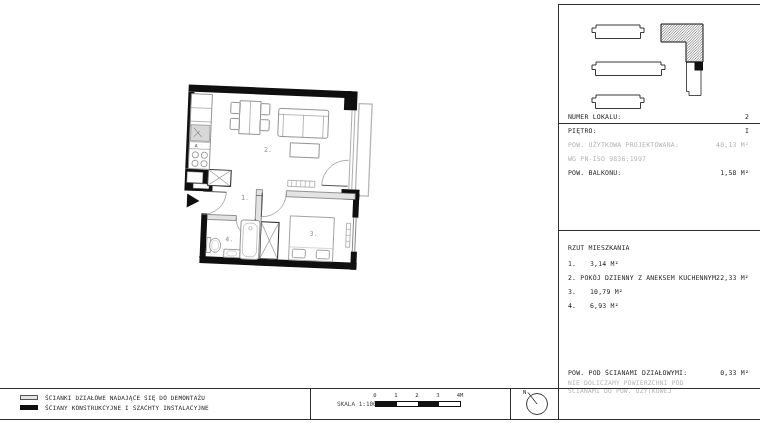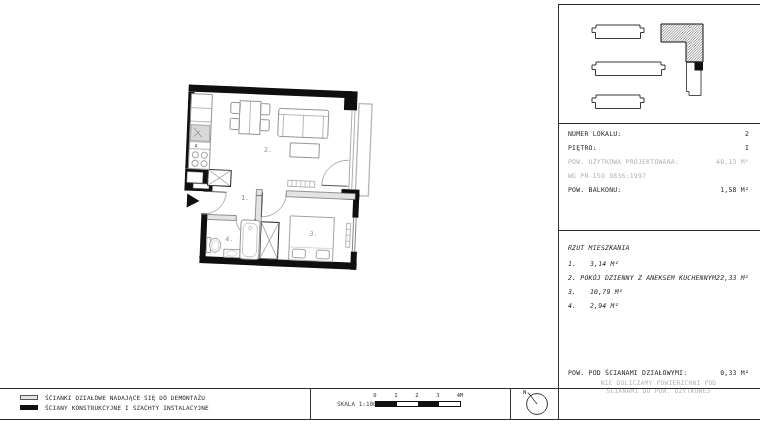--- a/index.html
+++ b/index.html
@@ -4,21 +4,21 @@
 <style>
   html,body{margin:0;padding:0;background:#fff;}
   #sheet{position:relative;width:760px;height:428px;background:#fff;overflow:hidden;
          font-family:"DejaVu Sans Mono",monospace;color:#1f1f1f;}
   .abs{position:absolute;}
   .hline{position:absolute;height:0;border-top:1px solid #2e2e2e;}
   .vline{position:absolute;width:0;border-left:1px solid #2e2e2e;}
   
   .panel-text{font-size:6.5px;letter-spacing:.2px;}
   .prow{display:flex;justify-content:space-between;line-height:14px;height:14px;white-space:nowrap;}
-  .muted{color:#b4b4b4;text-align:center;}
+  .muted{color:#b4b4b4;}
   .rrow{display:flex;line-height:14px;height:14px;white-space:nowrap;}
   .rnum{width:22px;}
   .rname{flex:1;}
   .rarea{white-space:nowrap;}
   .title-row{line-height:14px;white-space:nowrap;}
   .note{font-size:6.3px;line-height:8px;white-space:nowrap;}
   
   .lrow{display:flex;align-items:center;gap:7px;height:10px;}
   .lswatch{width:18px;height:5px;box-sizing:border-box;}
   .lswatch.partition{background:#e4e4e4;border:1px solid #555;}
@@ -193,21 +193,21 @@
     <g fill="#fff" stroke="#222" stroke-width="0.9">
       <path d="M596,25 H640 V28 H644 V32.5 H640.5 V38.5 H595.5 V32.5 H592 V28 H596 Z"></path>
       <path d="M596,62 H661 V65 H665 V69.5 H661.5 V75.5 H595.5 V69.5 H592 V65 H596 Z"></path>
       <path d="M596,95 H640 V98 H644 V102.5 H640.5 V108.5 H595.5 V102.5 H592 V98 H596 Z"></path>
     </g>
     <path d="M686.5,62 V91.5 H689 V95.5 H701 V62 Z" fill="#fff" stroke="#222" stroke-width="0.8"></path>
     <path d="M661,24 H703 V62 H686 V42 H661 Z" fill="url(#hatchp)" stroke="#111" stroke-width="1"></path>
     <rect x="694.5" y="62" width="8.5" height="8.5" fill="#0f0f0f"></rect>
   </svg>
 
-  <div class="abs panel-text" style="left:568px;top:127px;width:181px;">
+  <div class="abs panel-text" style="left:568px;top:110px;width:181px;">
     <div class="prow">
       <span>NUMER LOKALU:</span>
       <span>2</span>
     </div>
     <div class="prow">
       <span>PIĘTRO:</span>
       <span>I</span>
     </div>
     <div class="prow muted">
       <span>POW. UŻYTKOWA PROJEKTOWANA:</span>
@@ -215,39 +215,39 @@
     </div>
     <div class="prow muted">
       <span>WG PN-ISO 9836:1997</span>
     </div>
     <div class="prow">
       <span>POW. BALKONU:</span>
       <span>1,58 M²</span>
     </div>
   </div>
 
-  <div class="abs panel-text" style="left:568px;top:241px;width:181px;font-style:italic;">
+  <div class="abs panel-text" style="left:568px;top:241px;width:181px;">
     <div class="title-row">RZUT MIESZKANIA</div>
     <div style="height:2px;"></div>
     <div class="rrow">
       <span class="rnum">1.</span>
       <span class="rarea">3,14 M²</span>
     </div>
     <div class="rrow">
       <span class="rnum">2.</span>
       <span class="rname">POKÓJ DZIENNY Z ANEKSEM KUCHENNYM</span>
       <span class="rarea">22,33 M²</span>
     </div>
     <div class="rrow">
       <span class="rnum">3.</span>
       <span class="rarea">10,79 M²</span>
     </div>
     <div class="rrow">
       <span class="rnum">4.</span>
-      <span class="rarea">2,94 M²</span>
+      <span class="rarea">6,93 M²</span>
     </div>
   </div>
 
   <div class="abs panel-text" style="left:568px;top:369px;width:181px;">
     <div class="prow" style="height:10px;line-height:8px;">
       <span>POW. POD ŚCIANAMI DZIAŁOWYMI:</span>
       <span>0,33 M²</span>
     </div>
     <div class="note muted">NIE DOLICZAMY POWIERZCHNI POD</div>
     <div class="note muted">ŚCIANAMI DO POW. UŻYTKOWEJ</div>

